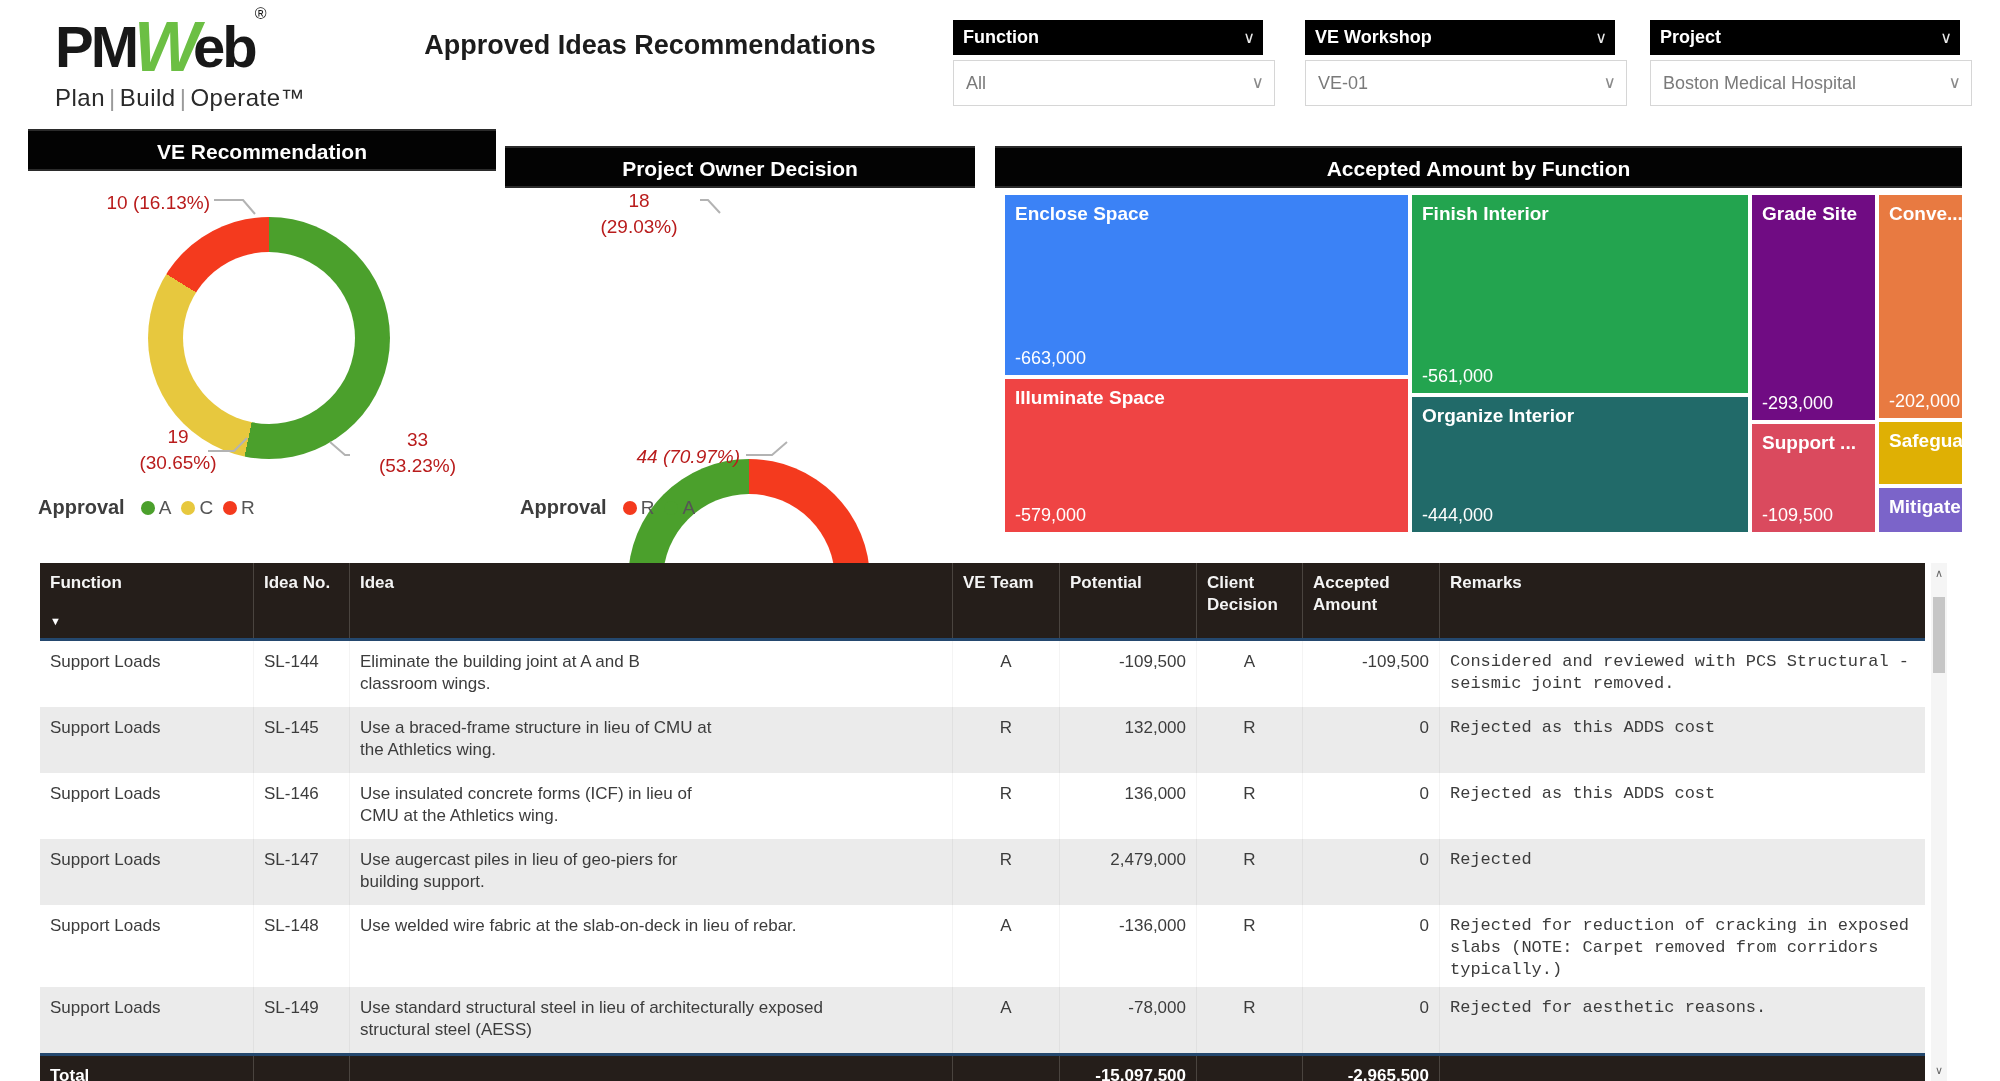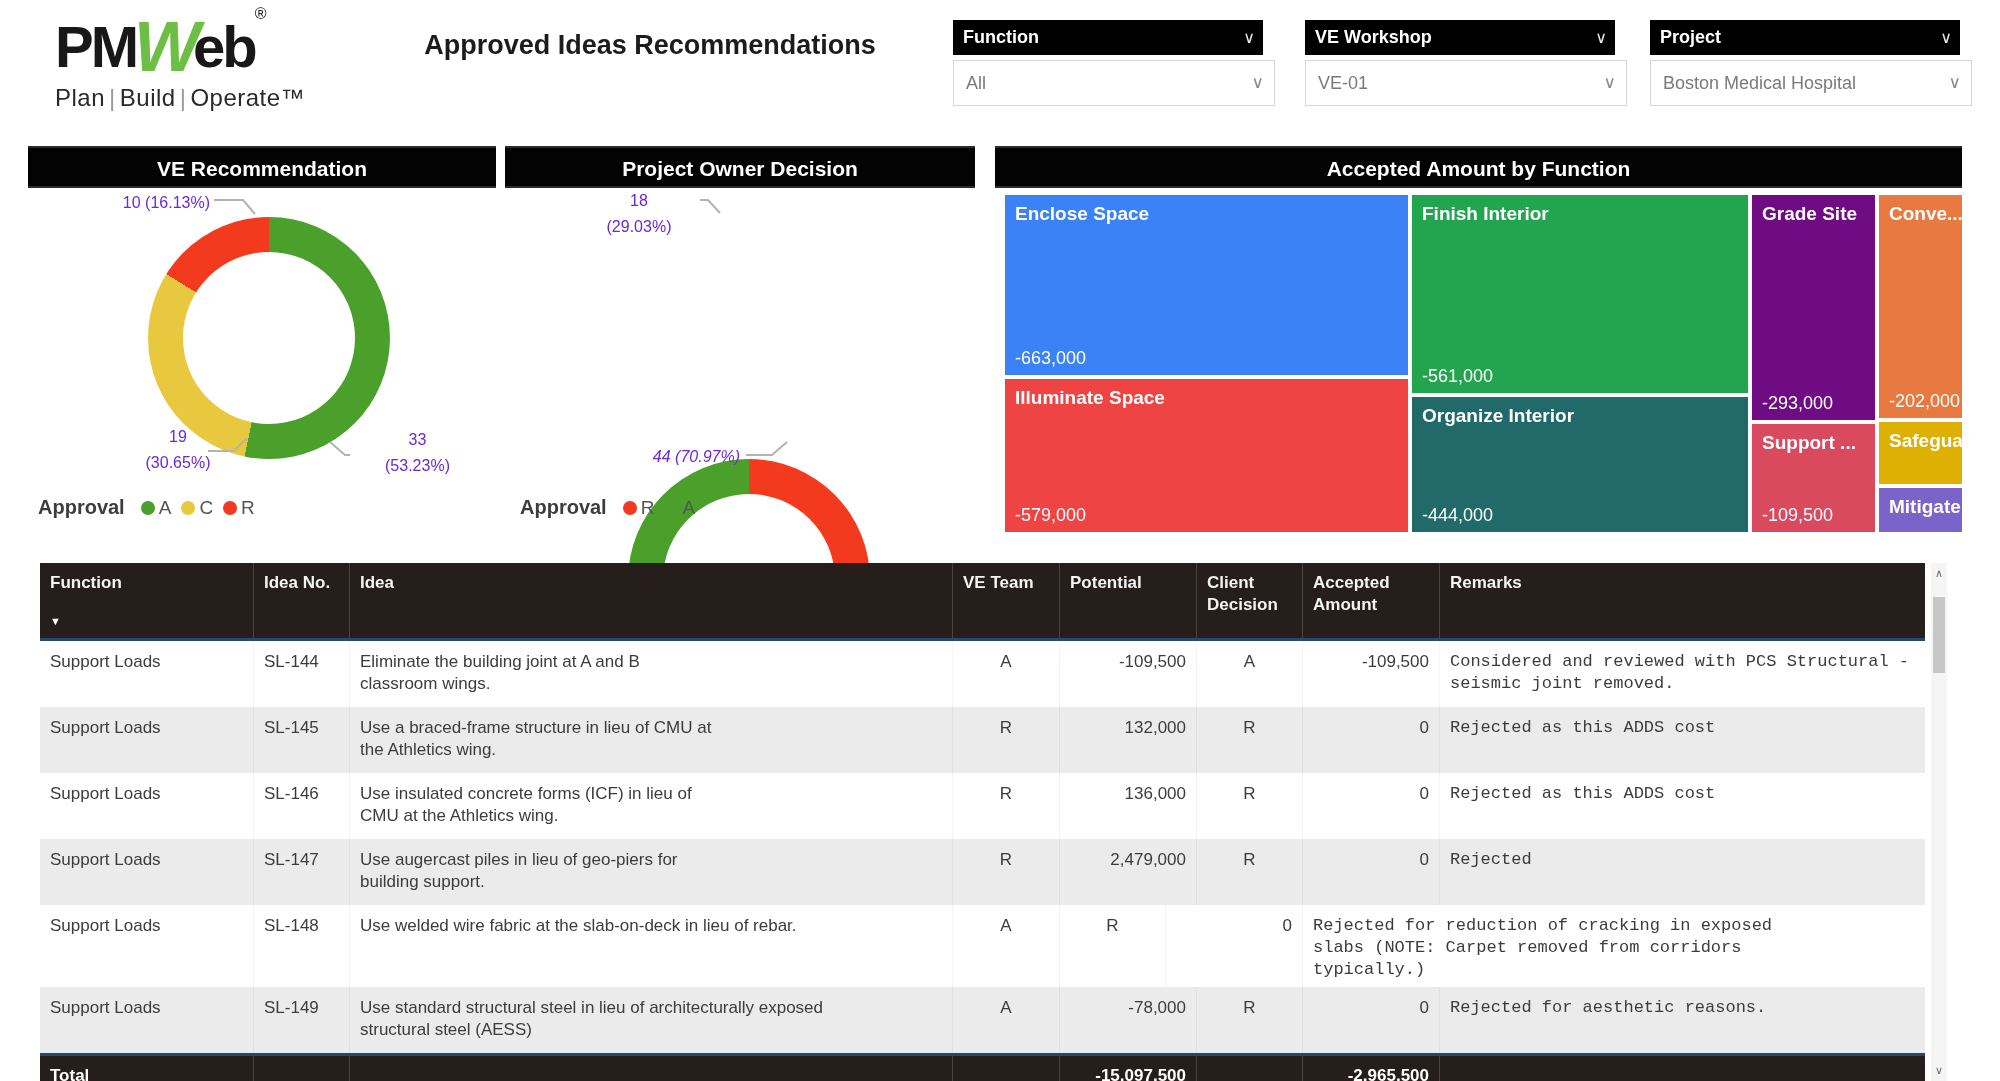--- a/index.html
+++ b/index.html
@@ -23,30 +23,30 @@
   .filter .fbar{height:35px;background:#000;color:#fff;font-size:18px;font-weight:700;line-height:35px;padding:0 10px;box-sizing:border-box;width:310px;position:relative;}
   .filter .fbar .chev{position:absolute;right:8px;top:0;font-weight:400;font-size:16px;color:#e8e8e8;}
   .filter .fbox{margin-top:5px;height:46px;background:#fff;border:1px solid #d6d6d6;font-size:18px;color:#7a7a7a;line-height:44px;padding:0 12px;box-sizing:border-box;width:322px;position:relative;}
   .filter .fbox .chev{position:absolute;right:10px;top:0;color:#8a8a8a;font-size:17px;}
   #filter-function{left:953px;top:20px;}
   #filter-workshop{left:1305px;top:20px;}
   #filter-project{left:1650px;top:20px;}
 
   
   .tbar{height:42px;background:#030303;color:#fff;font-size:21px;font-weight:700;text-align:center;line-height:42px;border-top:2px solid #2b2b2b;border-bottom:2px solid #2b2b2b;box-sizing:border-box;}
-  #tbar-ve{left:28px;top:146px;width:468px;}
+  #tbar-ve{left:28px;top:129px;width:468px;}
   #tbar-pod{left:505px;top:146px;width:470px;}
   #tbar-tree{left:995px;top:146px;width:967px;}
 
   
   .donut{width:242px;height:242px;border-radius:50%;position:relative;}
   .donut::after{content:"";position:absolute;inset:35px;border-radius:50%;background:#fff;}
   #donut-ve{left:148px;top:217px;background:conic-gradient(#4ba02c 0 53.23%, #e7c83e 0 83.88%, #f43a1e 0 100%);}
   #donut-pod{left:628px;top:217px;background:conic-gradient(#f43a1e 0 70.97%, #4ba02c 0 100%);}
-  .callout{font-size:16px;color:#6d28d9;white-space:pre-line;line-height:26px;}
+  .callout{font-size:19px;color:#b91c1c;white-space:pre-line;line-height:26px;}
   .leader{pointer-events:none;}
   .leader polyline{fill:none;stroke:#b3b3b3;stroke-width:2;}
 
   .legend{display:flex;align-items:center;gap:10px;font-size:19px;color:#555;}
   .legend .ltitle{font-size:20px;font-weight:700;color:#3d3d3d;margin-right:6px;}
   .legend .item{display:flex;align-items:center;gap:4px;}
   .legend .dot{width:14px;height:14px;border-radius:50%;display:inline-block;}
   .dot-a{background:#4ba02c;} .dot-c{background:#e7c83e;} .dot-r{background:#f43a1e;}
   #legend-ve{left:38px;top:496px;}
   #legend-pod{left:520px;top:496px;}
@@ -281,20 +281,21 @@
       <div class="cell c5 num">2,479,000</div>
       <div class="cell c6 ctr">R</div>
       <div class="cell c7 num">0</div>
       <div class="cell c8 pre">Rejected</div>
     </div>
     <div class="trow">
       <div class="cell c1">Support Loads</div>
       <div class="cell c2">SL-148</div>
       <div class="cell c3 pre">Use welded wire fabric at the slab-on-deck in lieu of rebar.</div>
       <div class="cell c4 ctr">A</div>
+      <div class="cell c5 num">-136,000</div>
       <div class="cell c6 ctr">R</div>
       <div class="cell c7 num">0</div>
       <div class="cell c8 pre">Rejected for reduction of cracking in exposed
 slabs (NOTE: Carpet removed from corridors typically.)</div>
     </div>
     <div class="trow alt">
       <div class="cell c1">Support Loads</div>
       <div class="cell c2">SL-149</div>
       <div class="cell c3 pre">Use standard structural steel in lieu of architecturally exposed
 structural steel (AESS)</div>

